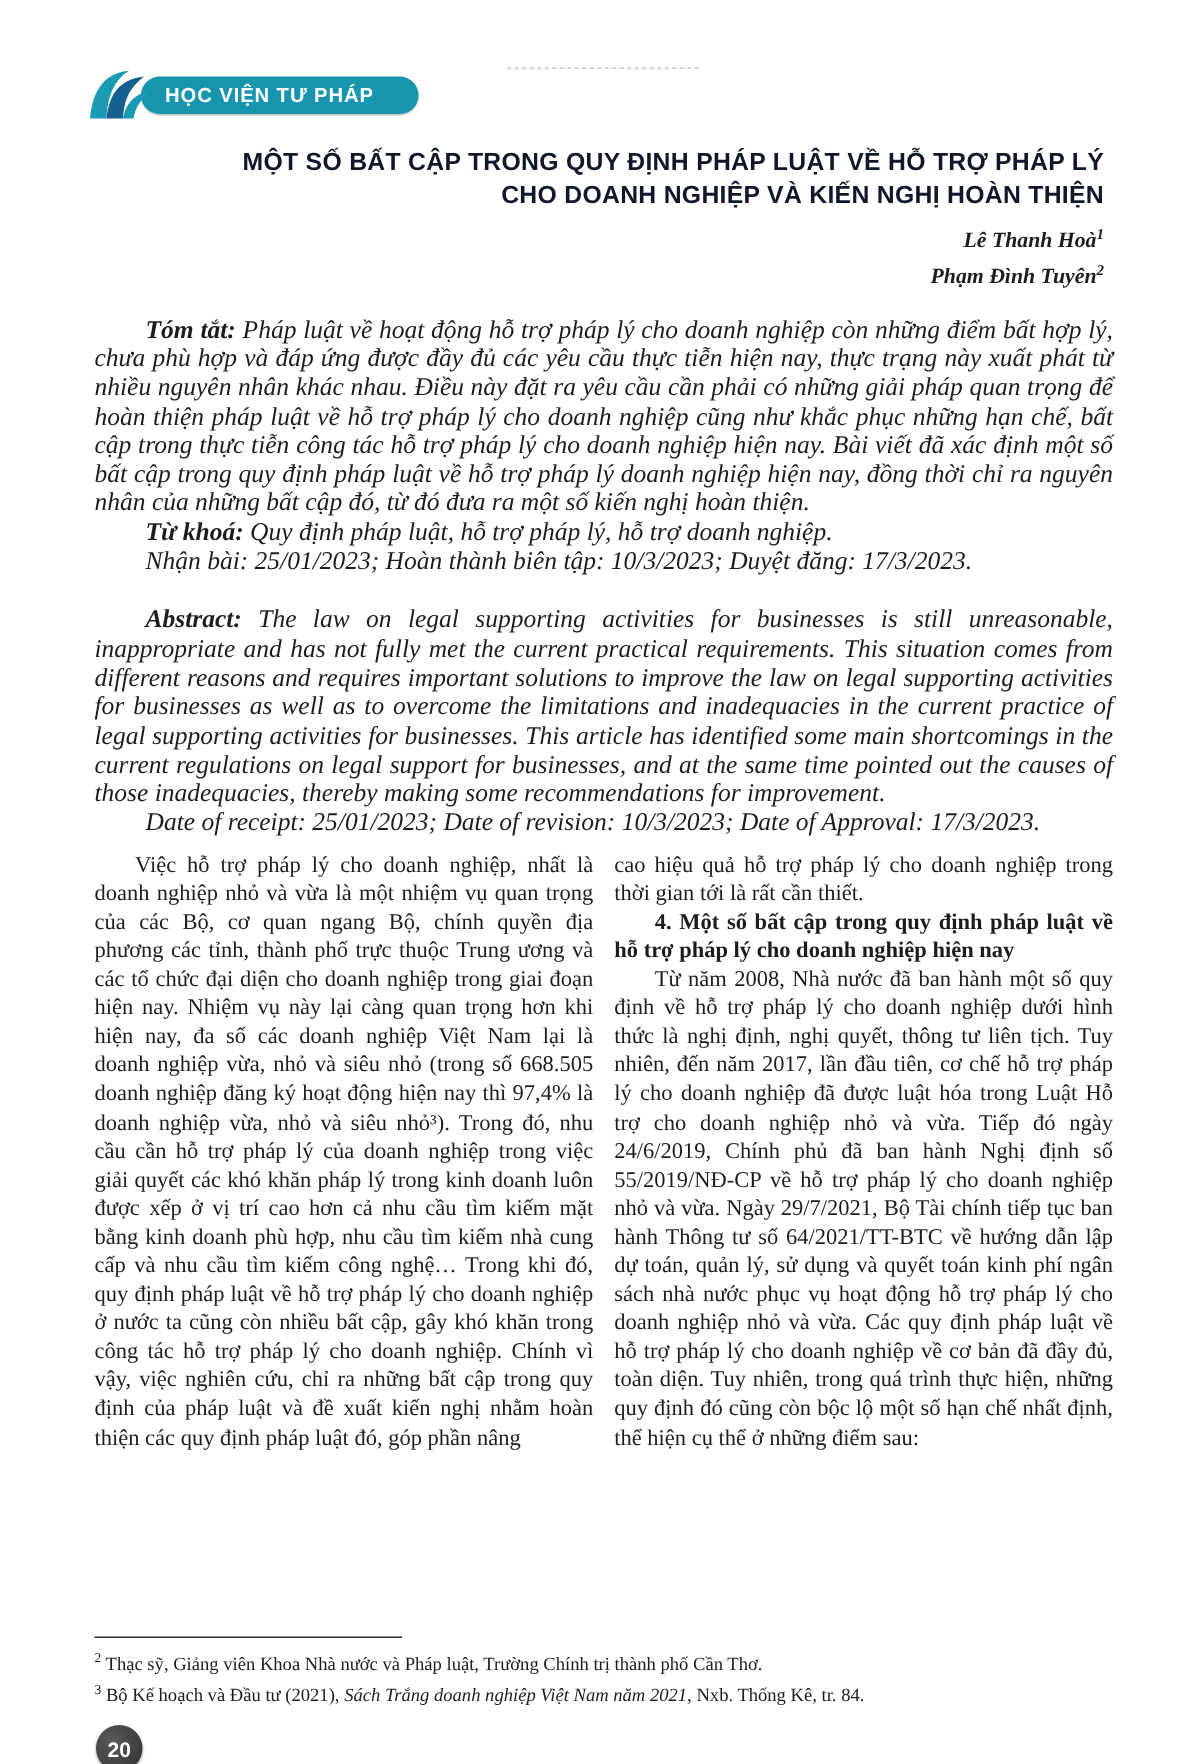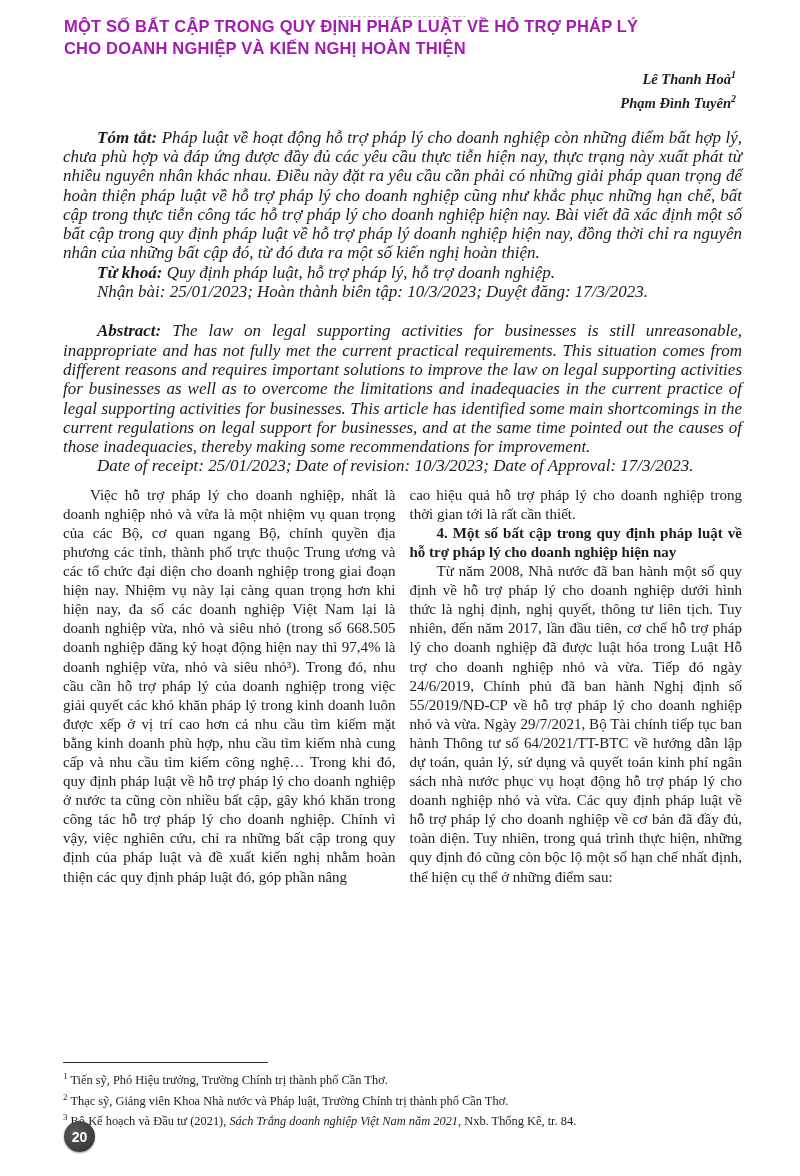--- a/index.html
+++ b/index.html
@@ -30,22 +30,22 @@
     letter-spacing: 0.6px;
     padding: 5px 30px 5px 16px;
     border-radius: 14px;
     margin-left: -10px;
     box-shadow: 0 1px 1px rgba(0,0,0,0.25);
   }
 
   
   .title {
     margin-top: 15px; padding: 0 64px;
-    text-align: left;
-    color: #a21caf;
+    text-align: right;
+    color: #0f172a;
     font-family: "Liberation Sans", sans-serif;
     font-weight: 700;
     font-size: 16.5px;
     line-height: 22px;
     letter-spacing: 0.2px;
   }
 
   
   .authors { margin: 6px 64px 0 0; text-align: right; font-style: italic; font-weight: bold; font-size: 14.5px; line-height: 19px; padding-left: 16px; }
   .authors sup { font-size: 10px; }
@@ -87,20 +87,30 @@
     box-shadow: 0 1px 2px rgba(0,0,0,0.4);
   }
 </style>
 </head>
 <body>
 
 <div class="page">
 
   <div class="crop-mark"></div>
 
+  <div class="header">
+    <span class="logo">
+      <svg width="48" height="38" viewBox="0 0 48 38">
+        <path d="M4 35 C6 15, 14 5, 30 3 C20 10, 16 19, 15 35 Z" fill="#1b9ab3"></path>
+        <path d="M15 35 C17 18, 24 9, 40 7 C30 15, 27 22, 26 35 Z" fill="#14608e"></path>
+        <path d="M26 35 C28 25, 33 19, 45 16 C38 22, 34 28, 33 35 Z" fill="#1b9ab3"></path>
+      </svg>
+    </span>
+    <span class="badge">HỌC VIỆN TƯ PHÁP</span>
+  </div>
 
   <div class="title">
     <div>MỘT SỐ BẤT CẬP TRONG QUY ĐỊNH PHÁP LUẬT VỀ HỖ TRỢ PHÁP LÝ</div>
     <div>CHO DOANH NGHIỆP VÀ KIẾN NGHỊ HOÀN THIỆN</div>
   </div>
 
   <div class="authors">
     <div><span>Lê Thanh Hoà</span><sup>1</sup></div>
     <div><span>Phạm Đình Tuyên</span><sup>2</sup></div>
   </div>
@@ -122,20 +132,19 @@
     </div>
     <div class="col">
       <p class="no-indent">cao hiệu quả hỗ trợ pháp lý cho doanh nghiệp trong thời gian tới là rất cần thiết.</p>
       <p class="heading">4. Một số bất cập trong quy định pháp luật về hỗ trợ pháp lý cho doanh nghiệp hiện nay</p>
       <p>Từ năm 2008, Nhà nước đã ban hành một số quy định về hỗ trợ pháp lý cho doanh nghiệp dưới hình thức là nghị định, nghị quyết, thông tư liên tịch. Tuy nhiên, đến năm 2017, lần đầu tiên, cơ chế hỗ trợ pháp lý cho doanh nghiệp đã được luật hóa trong Luật Hỗ trợ cho doanh nghiệp nhỏ và vừa. Tiếp đó ngày 24/6/2019, Chính phủ đã ban hành Nghị định số 55/2019/NĐ-CP về hỗ trợ pháp lý cho doanh nghiệp nhỏ và vừa. Ngày 29/7/2021, Bộ Tài chính tiếp tục ban hành Thông tư số 64/2021/TT-BTC về hướng dẫn lập dự toán, quản lý, sử dụng và quyết toán kinh phí ngân sách nhà nước phục vụ hoạt động hỗ trợ pháp lý cho doanh nghiệp nhỏ và vừa. Các quy định pháp luật về hỗ trợ pháp lý cho doanh nghiệp về cơ bản đã đầy đủ, toàn diện. Tuy nhiên, trong quá trình thực hiện, những quy định đó cũng còn bộc lộ một số hạn chế nhất định, thể hiện cụ thể ở những điểm sau:</p>
     </div>
   </div>
 
   <div class="footnote-block">
     <div class="footnote-rule"></div>
-    <div class="footnote"><sup>1</sup> <span>Tiến sỹ, Phó Hiệu trưởng, Trường Chính trị thành phố Cần Thơ.</span></div>
     <div class="footnote"><sup>2</sup> <span>Thạc sỹ, Giảng viên Khoa Nhà nước và Pháp luật, Trường Chính trị thành phố Cần Thơ.</span></div>
     <div class="footnote"><sup>3</sup> <span>Bộ Kế hoạch và Đầu tư (2021), </span><span class="it">Sách Trắng doanh nghiệp Việt Nam năm 2021</span><span>, Nxb. Thống Kê, tr. 84.</span></div>
   </div>
 
   <div class="page-number">20</div>
 
 </div>
 
 </body></html>

